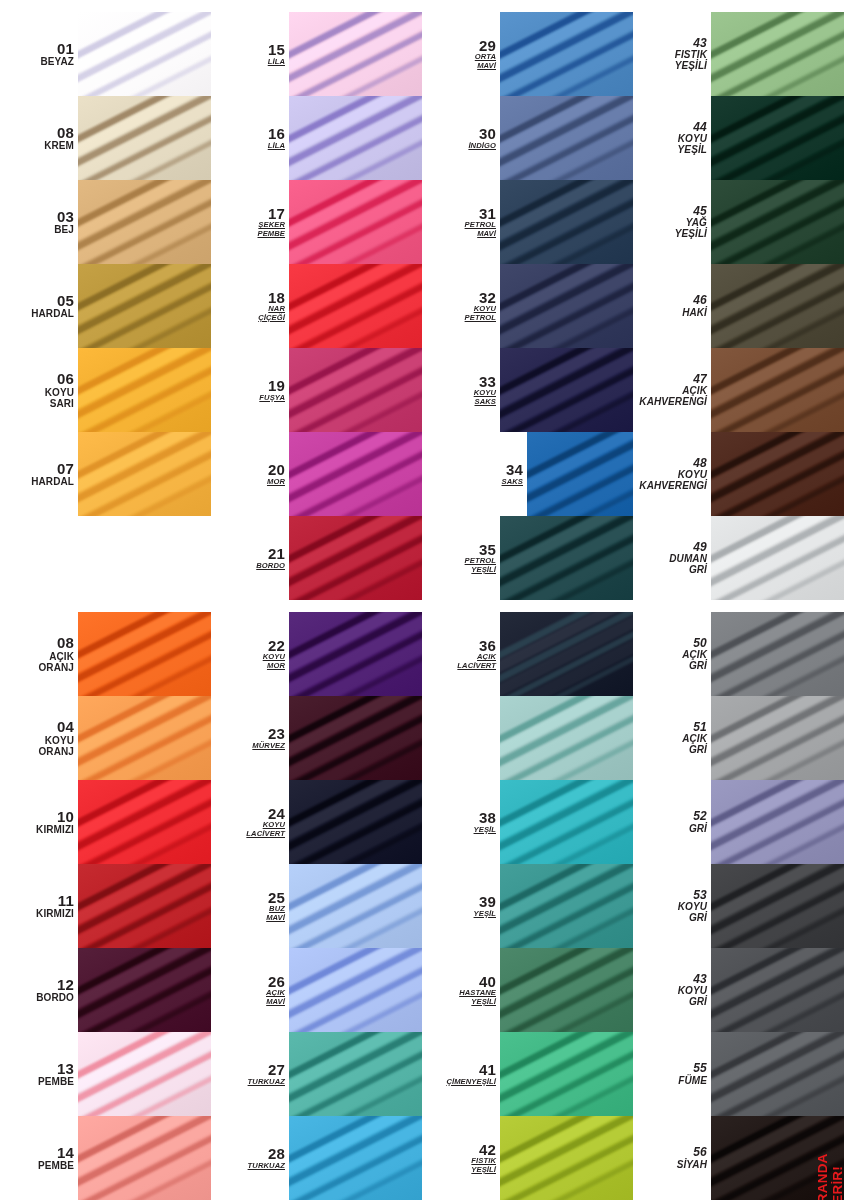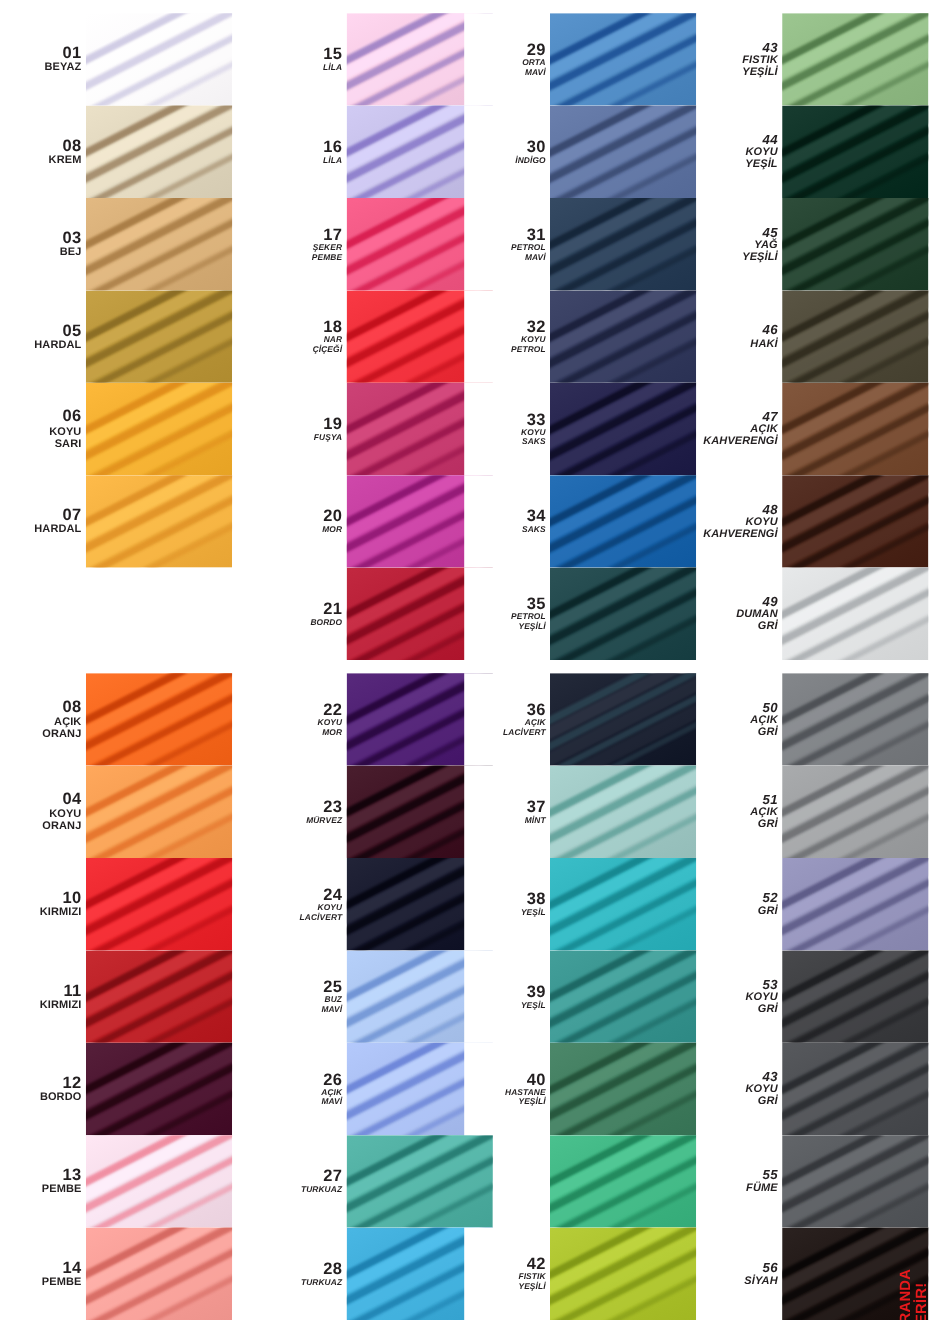--- a/index.html
+++ b/index.html
@@ -6,21 +6,21 @@
   body{
     width:847px;height:1200px;background:#ffffff;
     font-family:"Liberation Sans","DejaVu Sans",sans-serif;
     overflow:hidden;position:relative;
   }
   .sheet{position:relative;width:847px;height:1200px;}
 
   
   .col{position:absolute;top:0;width:211px;height:1200px;}
   .col-1{left:0;}
-  .col-2{left:211px;margin-left:26px;}
+  .col-2{left:211px;}
   .col-3{left:422px;}
   .col-4{left:633px;}
 
   .group{position:absolute;left:0;width:211px;}
 
   
   .row{position:relative;width:211px;display:block;}
   .row .label{
     position:absolute;left:0;top:0;
     width:78px;height:100%;
@@ -34,21 +34,21 @@
   .row .num{
     font-size:15px;font-weight:bold;color:#231f20;
     line-height:1.05;letter-spacing:.2px;
   }
   .row .name{
     font-size:9.5px;font-weight:bold;color:#231f20;
     line-height:1.12;letter-spacing:.1px;
     white-space:nowrap;
   }
   
-  .col-2 .row .name,.col-3 .row .name{font-size:7.6px;font-style:italic;}
+  .col-2 .row .name,.col-3 .row .name{font-size:7.6px;font-style:italic;text-decoration:underline;}
   .col-4 .row .name{font-size:10px;font-style:italic;}
   .col-4 .row .num{font-size:12px;font-style:italic;}
   .col-1 .row .name{font-size:10px;}
 
   .row .chip{
     position:absolute;left:78px;top:0;right:0;height:100%;
     overflow:hidden;
   }
   .row .chip .base{position:absolute;inset:0;}
   
@@ -735,21 +735,21 @@
             </div>
           </div>
           <div class="label">
             <div class="num">33</div>
             <div>
               <div class="name">KOYU</div>
               <div class="name">SAKS</div>
             </div>
           </div>
         </div>
-        <div class="row" style="height: 84px;">
+        <div class="row" style="height: 84px; margin-left: 27px;">
           <div class="chip" title="34 SAKS">
             <div class="base" style="background: linear-gradient(150deg, rgb(37, 111, 182) 0%, rgb(23, 97, 168) 55%, rgb(15, 89, 160) 100%);"></div>
             <div class="fold">
               <div class="b" style="top: 30%; height: 3.5%; background: rgb(11, 63, 116); opacity: 0.95; filter: blur(1.2px);"></div>
               <div class="b" style="top: 34%; height: 5%; background: rgb(49, 123, 194); opacity: 0.75; filter: blur(1.2px);"></div>
               <div class="b" style="top: 40%; height: 3%; background: rgb(11, 63, 116); opacity: 0.85; filter: blur(1.2px);"></div>
               <div class="b" style="top: 43.5%; height: 5.5%; background: rgb(45, 119, 190); opacity: 0.6; filter: blur(1.2px);"></div>
               <div class="b" style="top: 50%; height: 2.6%; background: rgb(11, 63, 116); opacity: 0.8; filter: blur(1.2px);"></div>
               <div class="b" style="top: 53%; height: 6%; background: rgb(41, 115, 186); opacity: 0.5; filter: blur(1.2px);"></div>
               <div class="b" style="top: 60%; height: 2.2%; background: rgb(11, 63, 116); opacity: 0.55; filter: blur(1.2px);"></div>
@@ -812,26 +812,20 @@
             <div class="fold">
               <div class="b" style="top: 30%; height: 3.5%; background: rgb(95, 160, 153); opacity: 0.95; filter: blur(1.2px);"></div>
               <div class="b" style="top: 34%; height: 5%; background: rgb(182, 223, 219); opacity: 0.75; filter: blur(1.2px);"></div>
               <div class="b" style="top: 40%; height: 3%; background: rgb(95, 160, 153); opacity: 0.85; filter: blur(1.2px);"></div>
               <div class="b" style="top: 43.5%; height: 5.5%; background: rgb(178, 219, 215); opacity: 0.6; filter: blur(1.2px);"></div>
               <div class="b" style="top: 50%; height: 2.6%; background: rgb(95, 160, 153); opacity: 0.8; filter: blur(1.2px);"></div>
               <div class="b" style="top: 53%; height: 6%; background: rgb(174, 215, 211); opacity: 0.5; filter: blur(1.2px);"></div>
               <div class="b" style="top: 60%; height: 2.2%; background: rgb(95, 160, 153); opacity: 0.55; filter: blur(1.2px);"></div>
             </div>
           </div>
-          <div class="label">
-            <div class="num">37</div>
-            <div>
-              <div class="name">MİNT</div>
-            </div>
-          </div>
         </div>
         <div class="row" style="height: 84px;">
           <div class="chip" title="38 YEŞİL">
             <div class="base" style="background: linear-gradient(150deg, rgb(58, 190, 200) 0%, rgb(44, 176, 186) 55%, rgb(36, 168, 178) 100%);"></div>
             <div class="fold">
               <div class="b" style="top: 30%; height: 3.5%; background: rgb(22, 134, 143); opacity: 0.95; filter: blur(1.2px);"></div>
               <div class="b" style="top: 34%; height: 5%; background: rgb(70, 202, 212); opacity: 0.75; filter: blur(1.2px);"></div>
               <div class="b" style="top: 40%; height: 3%; background: rgb(22, 134, 143); opacity: 0.85; filter: blur(1.2px);"></div>
               <div class="b" style="top: 43.5%; height: 5.5%; background: rgb(66, 198, 208); opacity: 0.6; filter: blur(1.2px);"></div>
               <div class="b" style="top: 50%; height: 2.6%; background: rgb(22, 134, 143); opacity: 0.8; filter: blur(1.2px);"></div>
@@ -891,20 +885,26 @@
           <div class="chip" title="41 ÇİMENYEŞİLİ">
             <div class="base" style="background: linear-gradient(150deg, rgb(74, 193, 142) 0%, rgb(60, 179, 128) 55%, rgb(52, 171, 120) 100%);"></div>
             <div class="fold">
               <div class="b" style="top: 30%; height: 3.5%; background: rgb(31, 132, 89); opacity: 0.95; filter: blur(1.2px);"></div>
               <div class="b" style="top: 34%; height: 5%; background: rgb(86, 205, 154); opacity: 0.75; filter: blur(1.2px);"></div>
               <div class="b" style="top: 40%; height: 3%; background: rgb(31, 132, 89); opacity: 0.85; filter: blur(1.2px);"></div>
               <div class="b" style="top: 43.5%; height: 5.5%; background: rgb(82, 201, 150); opacity: 0.6; filter: blur(1.2px);"></div>
               <div class="b" style="top: 50%; height: 2.6%; background: rgb(31, 132, 89); opacity: 0.8; filter: blur(1.2px);"></div>
               <div class="b" style="top: 53%; height: 6%; background: rgb(78, 197, 146); opacity: 0.5; filter: blur(1.2px);"></div>
               <div class="b" style="top: 60%; height: 2.2%; background: rgb(31, 132, 89); opacity: 0.55; filter: blur(1.2px);"></div>
+            </div>
+          </div>
+          <div class="label">
+            <div class="num">41</div>
+            <div>
+              <div class="name">ÇİMENYEŞİLİ</div>
             </div>
           </div>
         </div>
         <div class="row" style="height: 84px;">
           <div class="chip" title="42 FISTIK YEŞİLİ">
             <div class="base" style="background: linear-gradient(150deg, rgb(183, 205, 56) 0%, rgb(169, 191, 42) 55%, rgb(161, 183, 34) 100%);"></div>
             <div class="fold">
               <div class="b" style="top: 30%; height: 3.5%; background: rgb(127, 150, 22); opacity: 0.95; filter: blur(1.2px);"></div>
               <div class="b" style="top: 34%; height: 5%; background: rgb(195, 217, 68); opacity: 0.75; filter: blur(1.2px);"></div>
               <div class="b" style="top: 40%; height: 3%; background: rgb(127, 150, 22); opacity: 0.85; filter: blur(1.2px);"></div>

